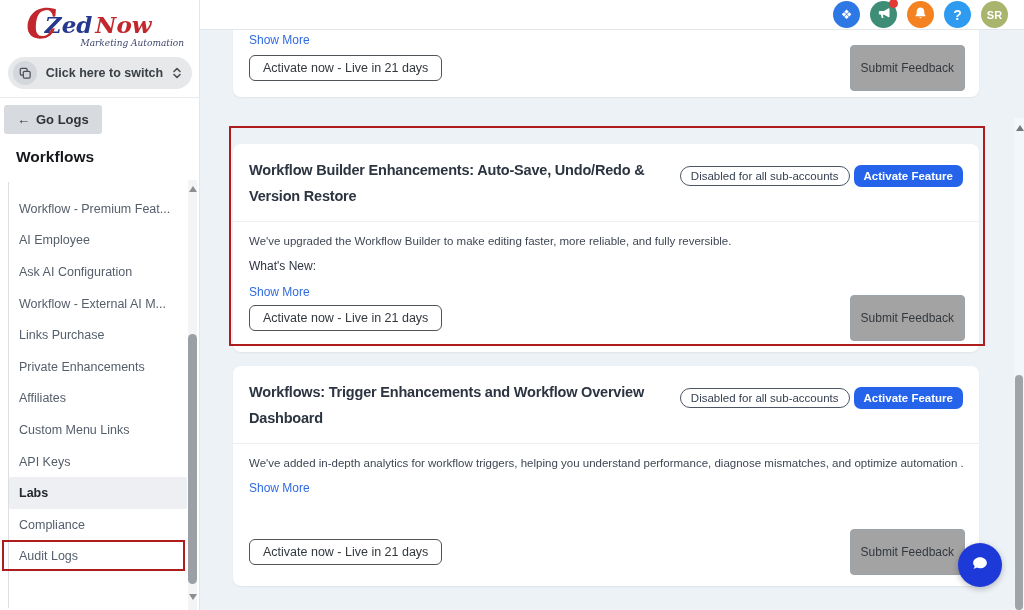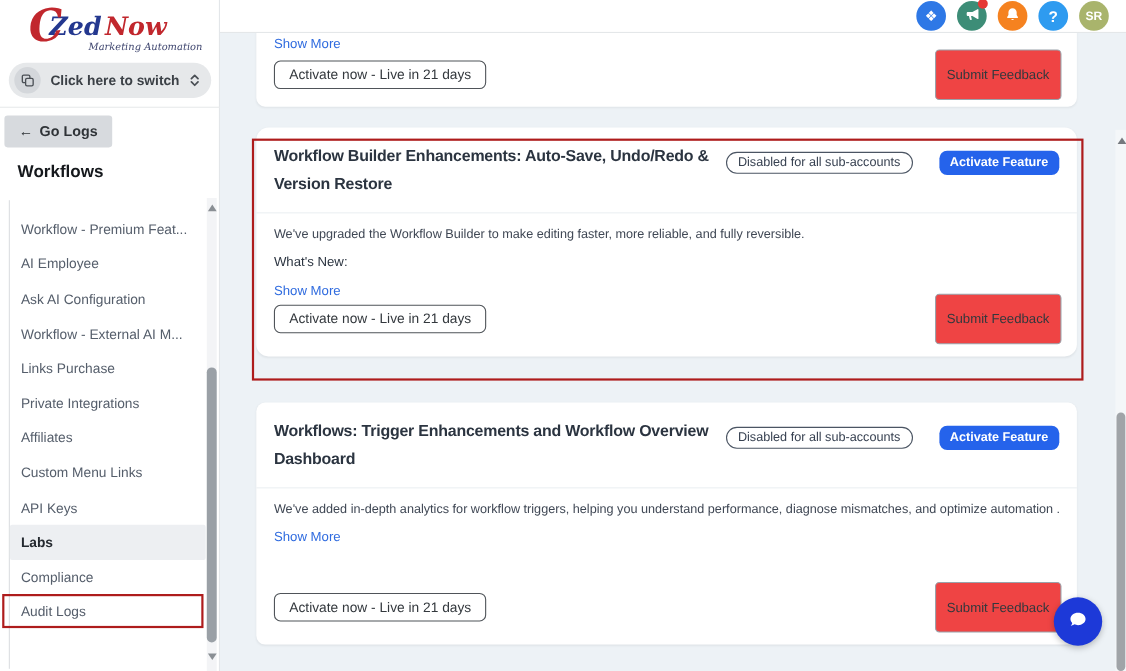--- a/index.html
+++ b/index.html
@@ -50,41 +50,41 @@
   .icon-bell { background:#f58220; }
   .icon-help { background:#2e9bf0; font-size:14px; font-weight:bold; }
   .icon-avatar { background:#a9b46c; font-size:11px; font-weight:bold; }
   .notif-dot { position:absolute; right:-1px; top:-2px; width:9px; height:9px; border-radius:50%; background:#e53935; }
 
   
   .content { position:absolute; left:200px; top:30px; width:824px; height:580px; background:#edf2f6; overflow:hidden; z-index:5; }
 
   .card { position:absolute; left:33px; width:746px; background:#fff; border-radius:8px; box-shadow:0 1px 2px rgba(0,0,0,.06); }
   .card1 { top:-45px; height:112px; border-radius:0 0 8px 8px; }
-  .card2 { top:86px; height:208px;border-radius:11px; }
+  .card2 { top:114px; height:208px; }
   .card3 { top:336px; height:220px; }
 
   .annotation-card { position:absolute; left:29px; top:96px; width:756px; height:220px; border:2px solid #ae1c1c; z-index:12; pointer-events:none; }
 
   .card-inner { padding:13px 16px 0 16px; }
   .card-head { display:flex; align-items:flex-start; }
   .card-title { flex:1; font-size:14.5px; font-weight:bold; color:#2b3440; line-height:26px; letter-spacing:-0.2px; padding-right:14px; }
-  .head-controls { flex:none; display:flex; align-items:center; gap:24px; margin-top:8px; }
+  .head-controls { flex:none; display:flex; align-items:center; gap:4px; margin-top:8px; }
   .status-pill { border:1.4px solid #4b5563; border-radius:999px; padding:3px 10px; font-size:11.5px; color:#374151; background:#fff; white-space:nowrap; }
   .activate-feature { background:#2563eb; color:#fff; font-size:11.5px; font-weight:bold; border:none; border-radius:7px; padding:5px 10px; cursor:pointer; white-space:nowrap; font-family:"Liberation Sans", sans-serif; }
 
   .card-divider { border:none; border-top:1px solid #eceff2; margin:12px -16px 0 -16px; }
   .card-desc { margin-top:13px; font-size:11.5px; color:#3f4754; }
   .one-line { white-space:nowrap; overflow:hidden; }
   .whats-new { margin-top:12px; font-size:12px; font-weight:normal; color:#2b3440; }
   .show-more { display:inline-block; margin-top:12px; font-size:12px; color:#2f6bdf; cursor:pointer; text-decoration:none; }
 
   .card-footer { position:absolute; left:16px; right:14px; bottom:11px; display:flex; justify-content:space-between; align-items:center; }
   .activate-now { background:#fff; border:1.3px solid #4f5459; border-radius:6px; padding:5px 13px; font-size:12.5px; color:#33383d; cursor:pointer; font-family:"Liberation Sans", sans-serif; }
-  .submit-feedback { background:#ef4444; border:1px solid #9aa2aa; border-radius:4px; padding:15px 10px; font-size:12px; color:#33383d; cursor:pointer; font-family:"Liberation Sans", sans-serif; }
+  .submit-feedback { background:#a3a3a3; border:1px solid #9aa2aa; border-radius:4px; padding:15px 10px; font-size:12px; color:#33383d; cursor:pointer; font-family:"Liberation Sans", sans-serif; }
 
   .card1 .show-more { position:absolute; left:16px; top:48px; margin:0; }
   .card1 .card-footer { bottom:6px; }
 
   
   .main-track { position:absolute; left:814px; top:88px; width:10px; height:492px; background:#f4f7f9; }
   .main-up { position:absolute; left:816px; top:95px; width:0; height:0; border-left:4px solid transparent; border-right:4px solid transparent; border-bottom:6px solid #75797e; }
   .main-thumb { position:absolute; left:815px; top:345px; width:8px; height:235px; background:#a0a4a8; border-radius:4px; cursor:grab; }
 
   .chat-btn { position:absolute; left:758px; top:513px; width:44px; height:44px; border-radius:50%; background:#1d39d8; border:none; display:flex; align-items:center; justify-content:center; cursor:pointer; box-shadow:0 2px 6px rgba(0,0,0,.25); }
@@ -141,21 +141,21 @@
       <div class="menu-item">
           <span>Ask AI Configuration</span>
         </div>
       <div class="menu-item">
           <span>Workflow - External AI M...</span>
         </div>
       <div class="menu-item">
           <span>Links Purchase</span>
         </div>
       <div class="menu-item">
-          <span>Private Integrations</span>
+          <span>Private Enhancements</span>
         </div>
       <div class="menu-item">
           <span>Affiliates</span>
         </div>
       <div class="menu-item">
           <span>Custom Menu Links</span>
         </div>
       <div class="menu-item">
           <span>API Keys</span>
         </div>

